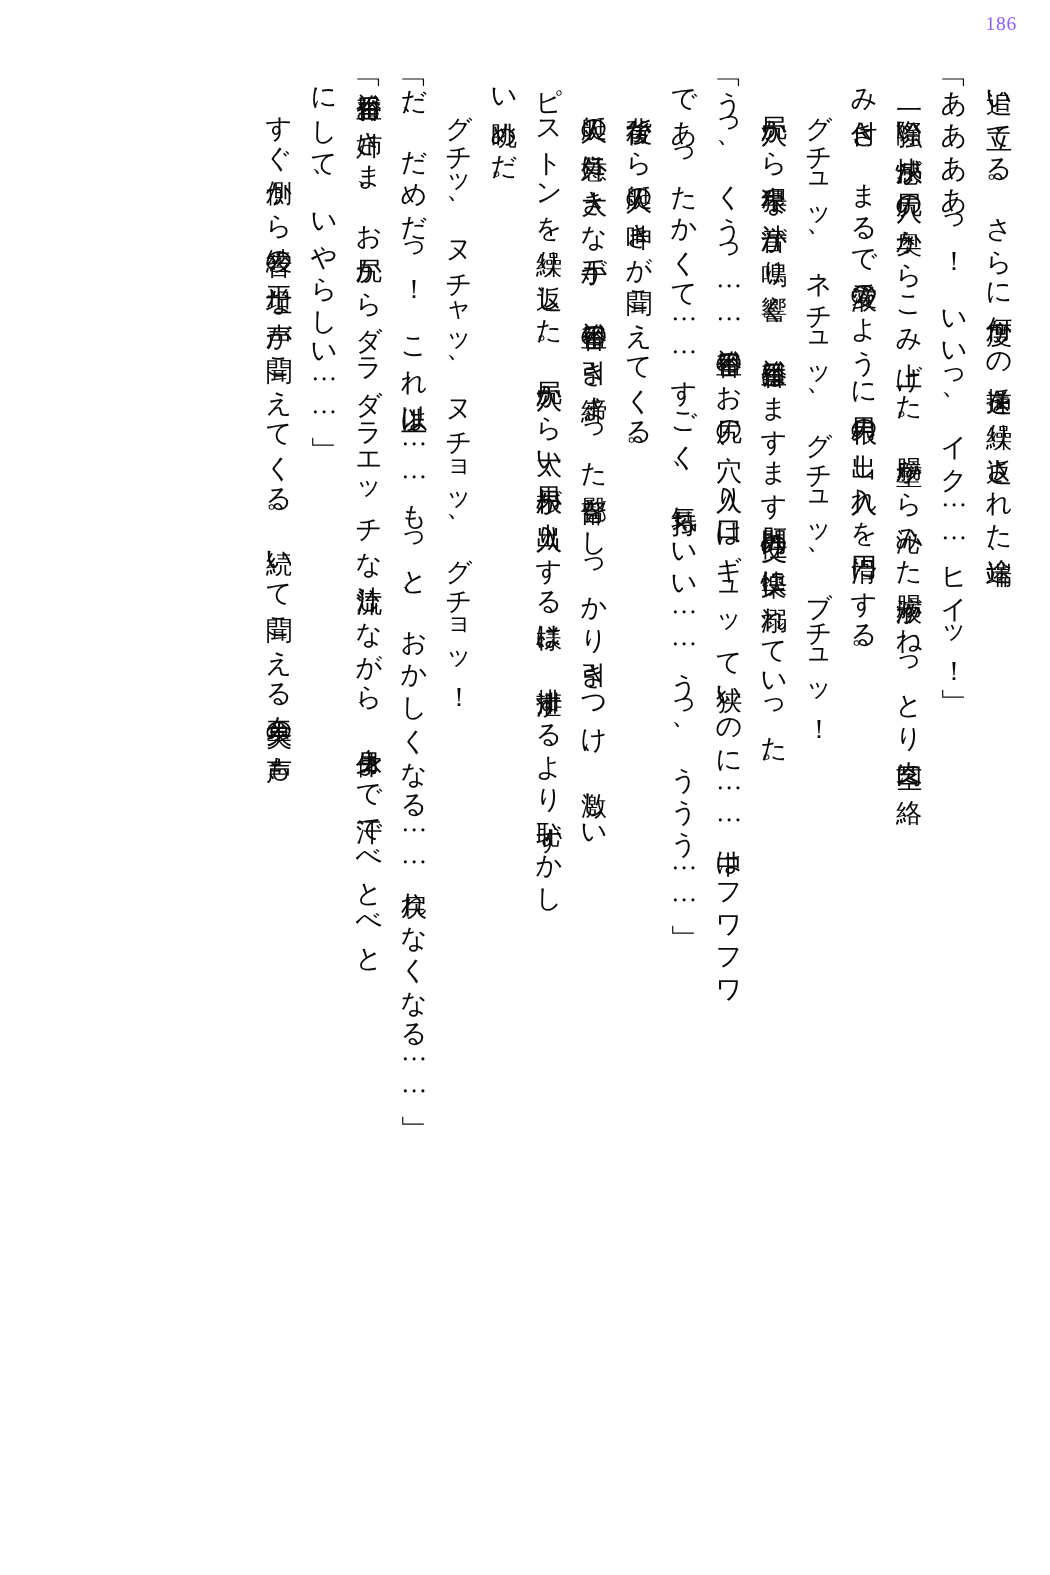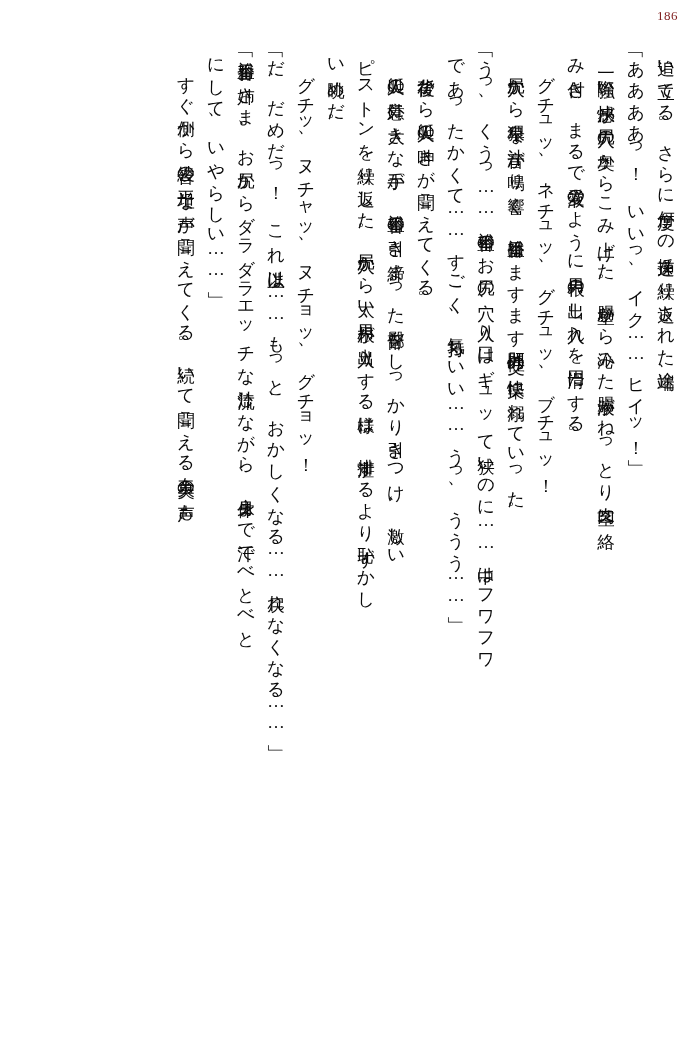--- a/index.html
+++ b/index.html
@@ -21,21 +21,21 @@
     height: 1050px;
     box-sizing: border-box;
   }
   #page-number {
     position: absolute;
     top: 8px;
     right: 22px;
     font-size: 13px;
     letter-spacing: 0.5px;
     font-family: "Liberation Serif", "DejaVu Serif", serif;
-    color: #7f1d1d;
+    color: #8b5cf6;
   }
   #text-body {
     position: absolute;
     top: 46px;
     right: 26px;
     left: 26px;
     bottom: 30px;
     display: flex;
     flex-direction: row-reverse;
     align-items: flex-start;

